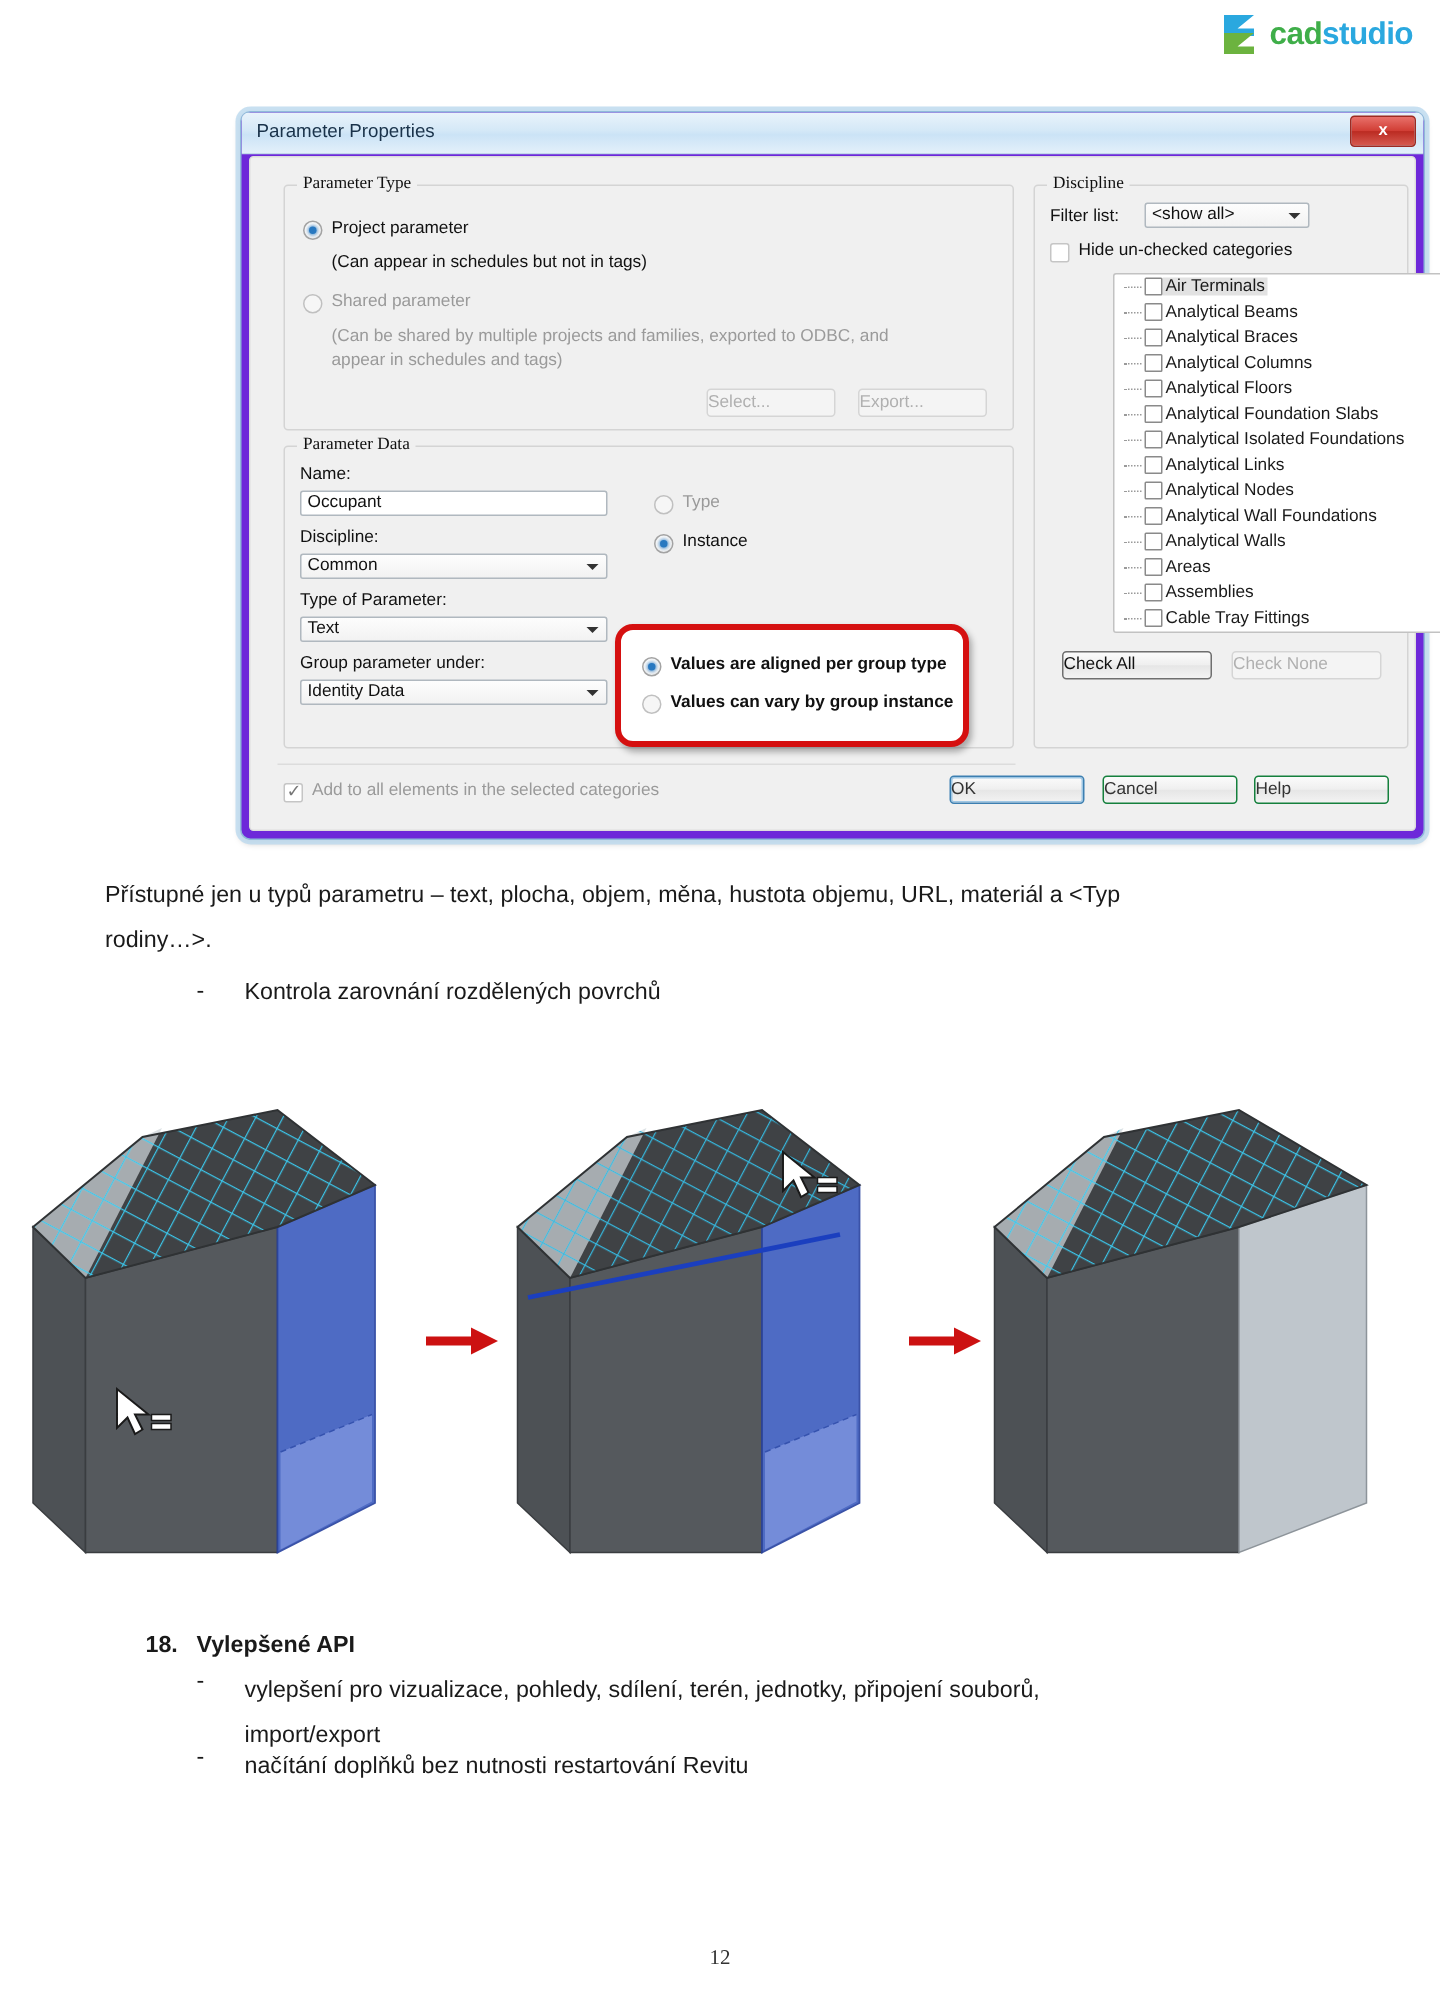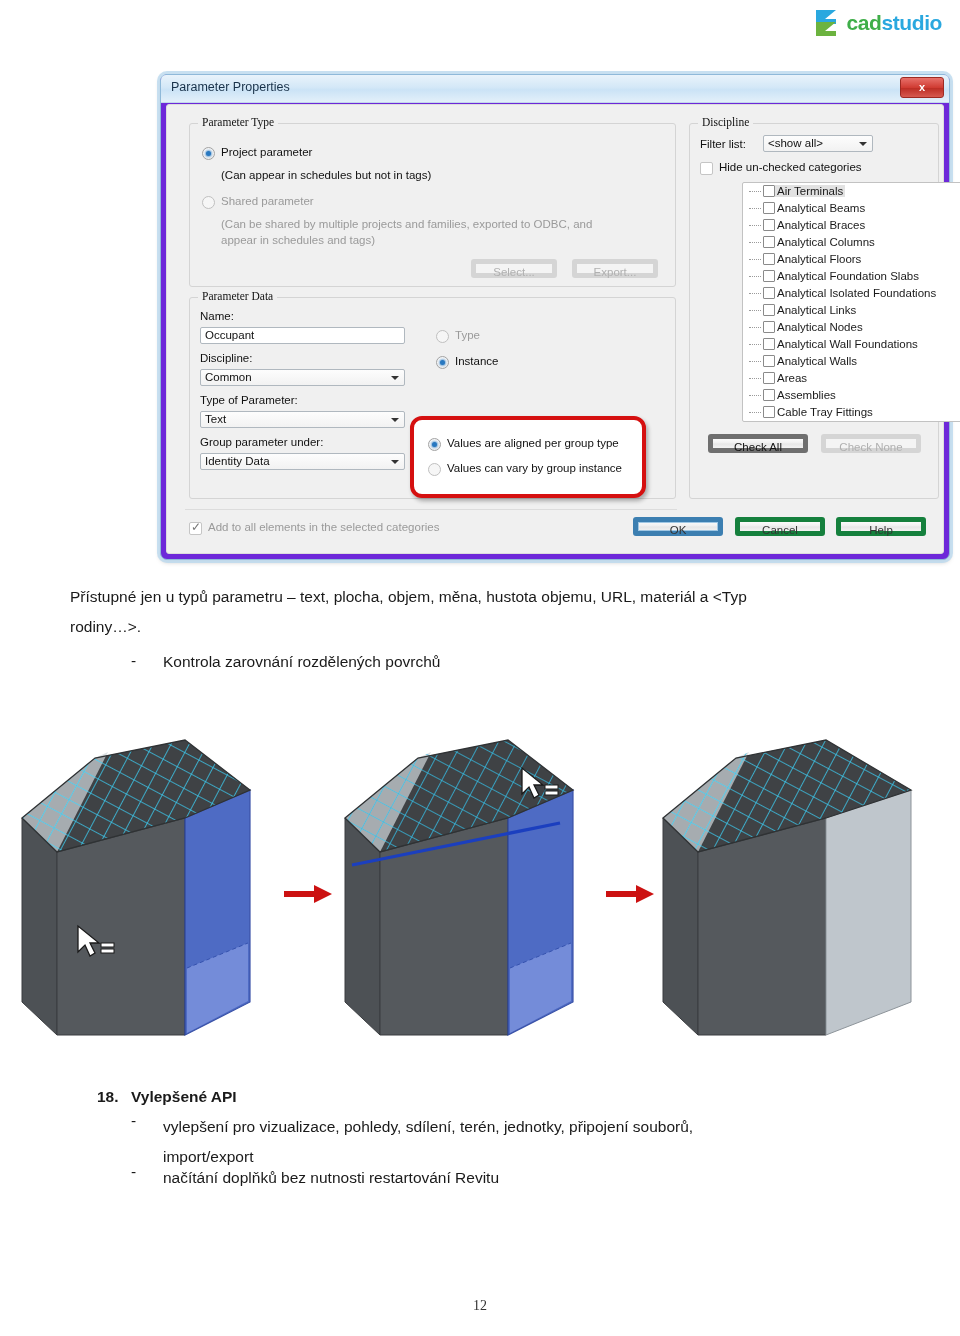--- a/index.html
+++ b/index.html
@@ -118,22 +118,22 @@
   }
   .combo .arrow {
     position:absolute; right:5px; top:6px;
     width:0;height:0;border-left:4px solid transparent;border-right:4px solid transparent;
     border-top:4px solid #333;
   }
   .btn {
     position:absolute; box-sizing:border-box;
     height:19px;
     background: linear-gradient(180deg,#fbfbfb 0%, #efefef 48%, #e6e6e6 52%, #f3f3f3 100%);
-    border:5px solid #15803d; border-radius:3px;
-    font-size:11.5px; line-height:17px; text-align:center; color:#333;
+    border:1px solid #15803d; border-radius:3px;
+    font-size:11.5px; line-height:17px; text-align:left; color:#333;
   }
   .btn.strong { border-color:#6f6f6f; color:#111; }
   .btn.dim { color:#b0b0b0; border-color:#d5d5d5; background:#f4f4f4; }
   .btn.default {
     border-color:#3c7fb1;
     box-shadow: 0 0 0 1px #9fc7e4 inset;
   }
 
   
   #cat-list {
@@ -181,20 +181,21 @@
   #cat-scroll .thumb .grip {
     position:absolute; left:3px; top:11px; width:7px;
     border-top:1px solid #888; border-bottom:1px solid #888; height:3px;
   }
 
   #red-highlight {
     position:absolute;
     border:4px solid #d51010; border-radius:12px;
     background:#fff;
     box-shadow: 2px 3px 4px rgba(0,0,0,.3);
+    font-weight: bold;
   }
 
   .sep { position:absolute; border-top:1px solid #dcdcdc; }
 
   
   .ptext {
     position:absolute;
     font-size:15.5px; line-height:30px; color:#1a1a1a;
   }
   .ptext.b { font-weight:700; }

